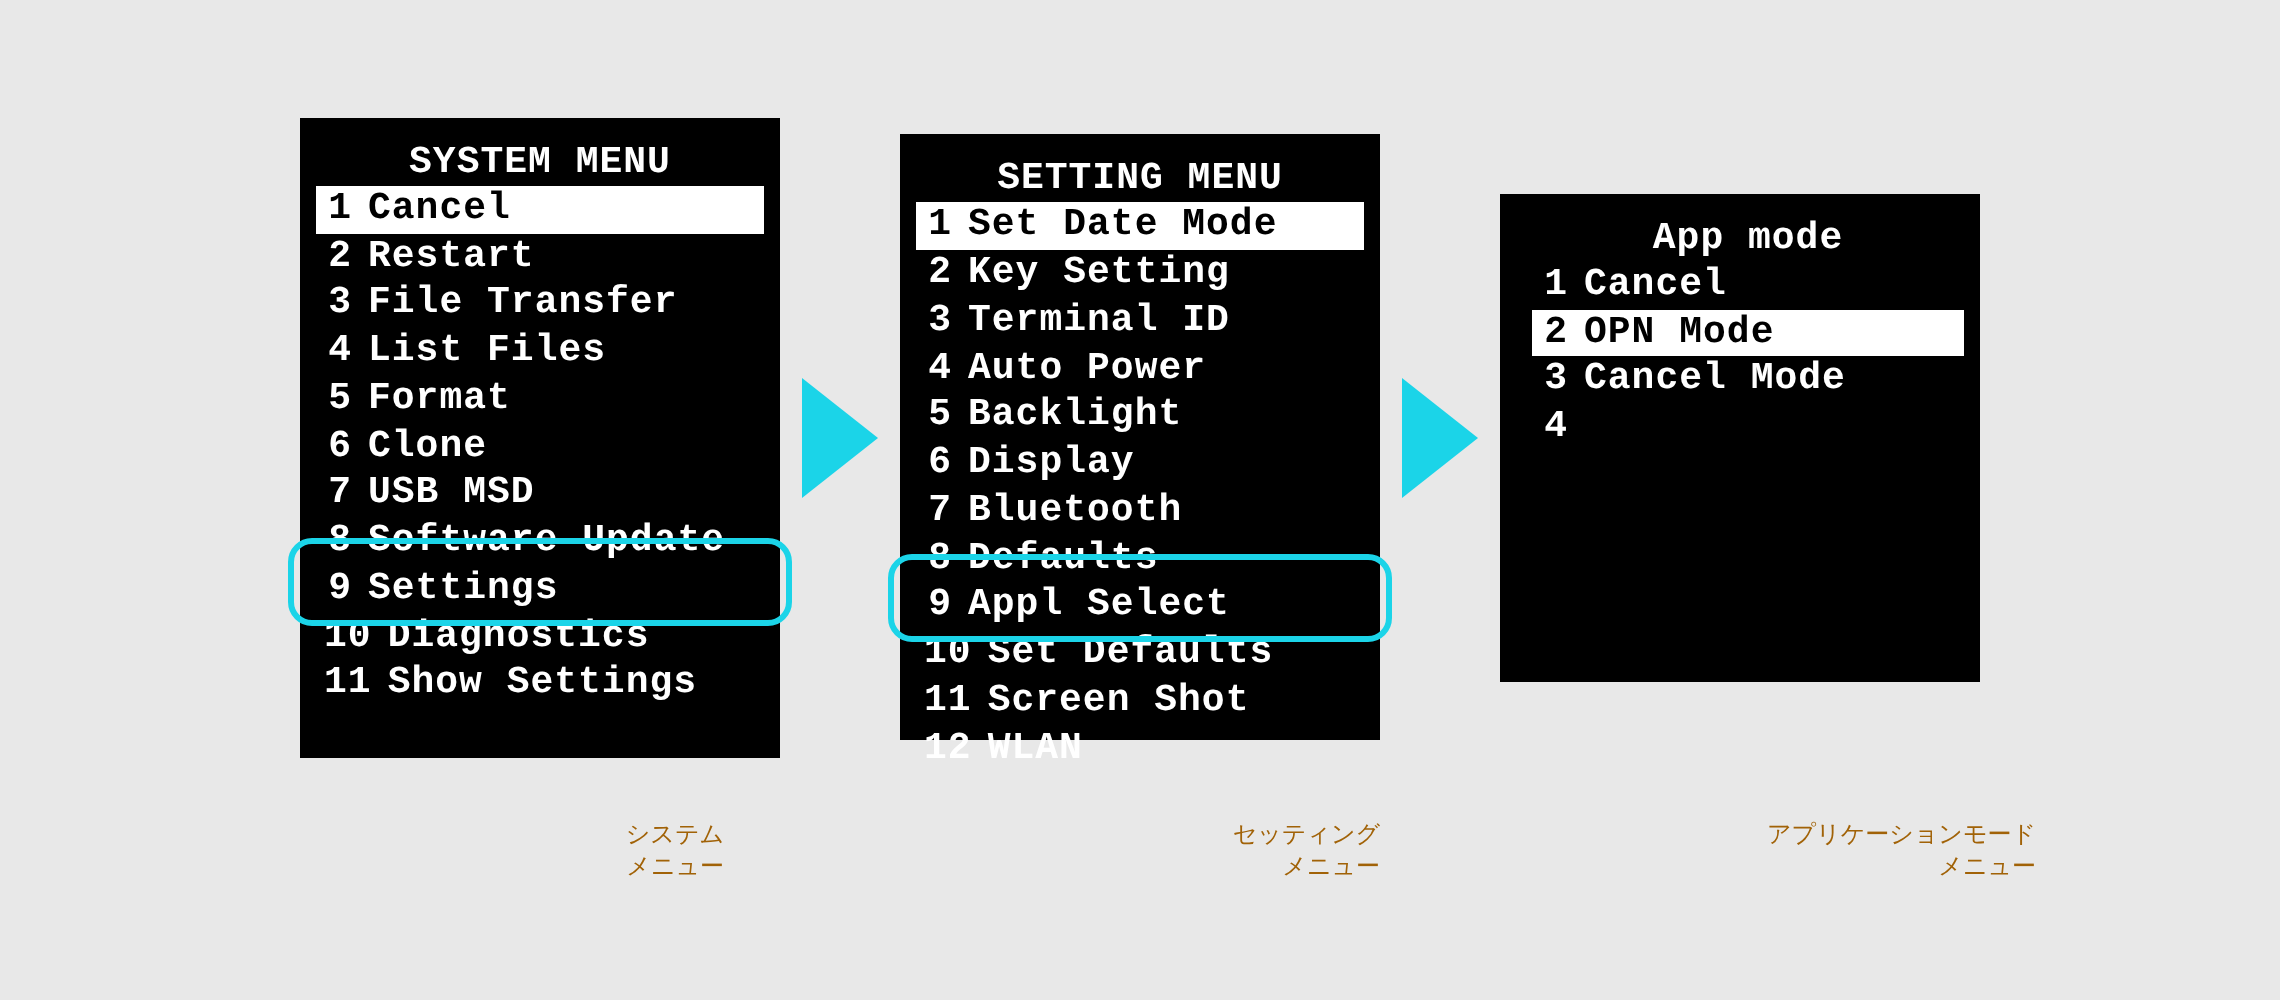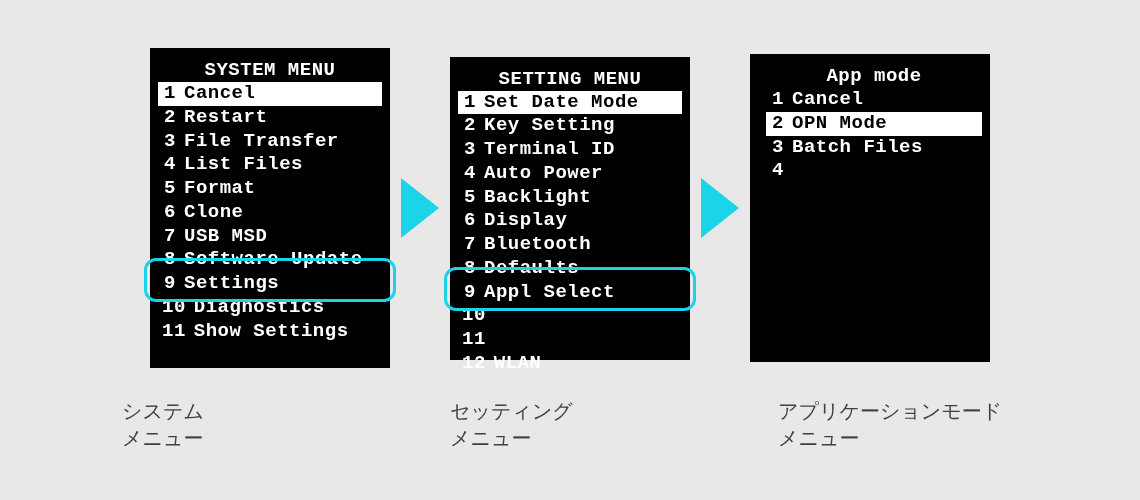--- a/index.html
+++ b/index.html
@@ -68,23 +68,23 @@
     }
     .captions-row {
       display: flex;
       justify-content: center;
       gap: 25px;
       padding: 0 50px;
       margin-top: 30px;
     }
     .caption {
       width: 240px;
-      text-align: left;
-      font-size: 20px;
-      color: #404040;
+      text-align: right;
+      font-size: 12px;
+      color: #a16207;
       line-height: 1.35;
       font-family: "Hiragino Kaku Gothic Pro", "Meiryo", sans-serif;
     }
     .arrow-spacer {
       width: 38px;
     }
   </style>
 </head>
 <body>
 
@@ -174,46 +174,48 @@
     <div class="menu-item">
         <span class="menu-item-num">8</span>
         <span>Defaults</span>
       </div>
     <div class="menu-item">
         <span class="menu-item-num">9</span>
         <span>Appl Select</span>
       </div>
     <div class="menu-item">
         <span class="menu-item-num">10</span>
+        <span>Set Defaults</span>
       </div>
     <div class="menu-item">
         <span class="menu-item-num">11</span>
+        <span>Screen Shot</span>
       </div>
     <div class="menu-item">
         <span class="menu-item-num">12</span>
         <span>WLAN</span>
       </div>
     <div class="highlight-box" style="left:-6px; right:-6px; top:210px; height:44px;"></div>
   </div>
 
   <div class="arrow"></div>
 
-  <div class="screen" style="height: 308px; padding-left: 16px;">
+  <div class="screen" style="height: 244px; padding-left: 16px;">
     <div class="screen-title">App mode</div>
     <div class="menu-item">
         <span class="menu-item-num">1</span>
         <span>Cancel</span>
       </div>
     <div class="menu-item selected">
         <span class="menu-item-num">2</span>
         <span>OPN Mode</span>
       </div>
     <div class="menu-item">
         <span class="menu-item-num">3</span>
-        <span>Batch Files</span>
+        <span>Cancel Mode</span>
       </div>
     <div class="menu-item">
         <span class="menu-item-num">4</span>
       </div>
   </div>
 </div>
 
 <div class="captions-row">
   <div class="caption">システム<br>メニュー</div>
   <div class="arrow-spacer"></div>

